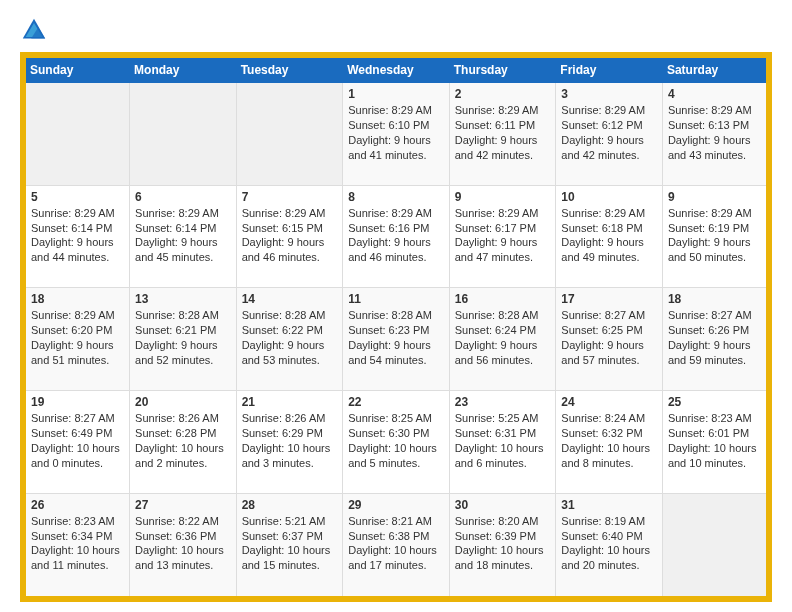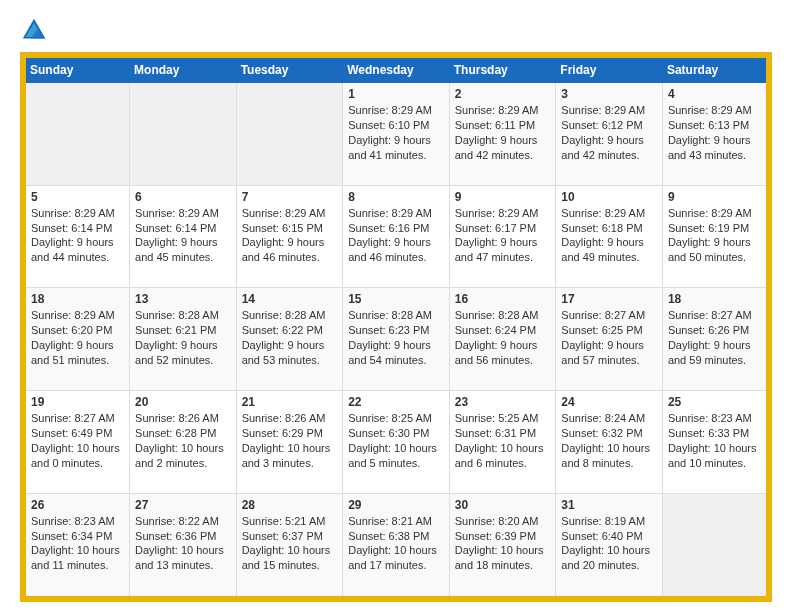--- a/index.html
+++ b/index.html
@@ -230,21 +230,21 @@
 and 52 minutes.</div>
           </td>
           <td>
             <span class="day-num">14</span>
             <div class="cell-text">Sunrise: 8:28 AM
 Sunset: 6:22 PM
 Daylight: 9 hours
 and 53 minutes.</div>
           </td>
           <td>
-            <span class="day-num">15</span>
+            <span class="day-num">11</span>
             <div class="cell-text">Sunrise: 8:28 AM
 Sunset: 6:23 PM
 Daylight: 9 hours
 and 54 minutes.</div>
           </td>
           <td>
             <span class="day-num">16</span>
             <div class="cell-text">Sunrise: 8:28 AM
 Sunset: 6:24 PM
 Daylight: 9 hours
@@ -304,21 +304,21 @@
           <td>
             <span class="day-num">24</span>
             <div class="cell-text">Sunrise: 8:24 AM
 Sunset: 6:32 PM
 Daylight: 10 hours
 and 8 minutes.</div>
           </td>
           <td>
             <span class="day-num">25</span>
             <div class="cell-text">Sunrise: 8:23 AM
-Sunset: 6:33 PM
+Sunset: 6:01 PM
 Daylight: 10 hours
 and 10 minutes.</div>
           </td>
         </tr>
         <tr>
           <td>
             <span class="day-num">26</span>
             <div class="cell-text">Sunrise: 8:23 AM
 Sunset: 6:34 PM
 Daylight: 10 hours

